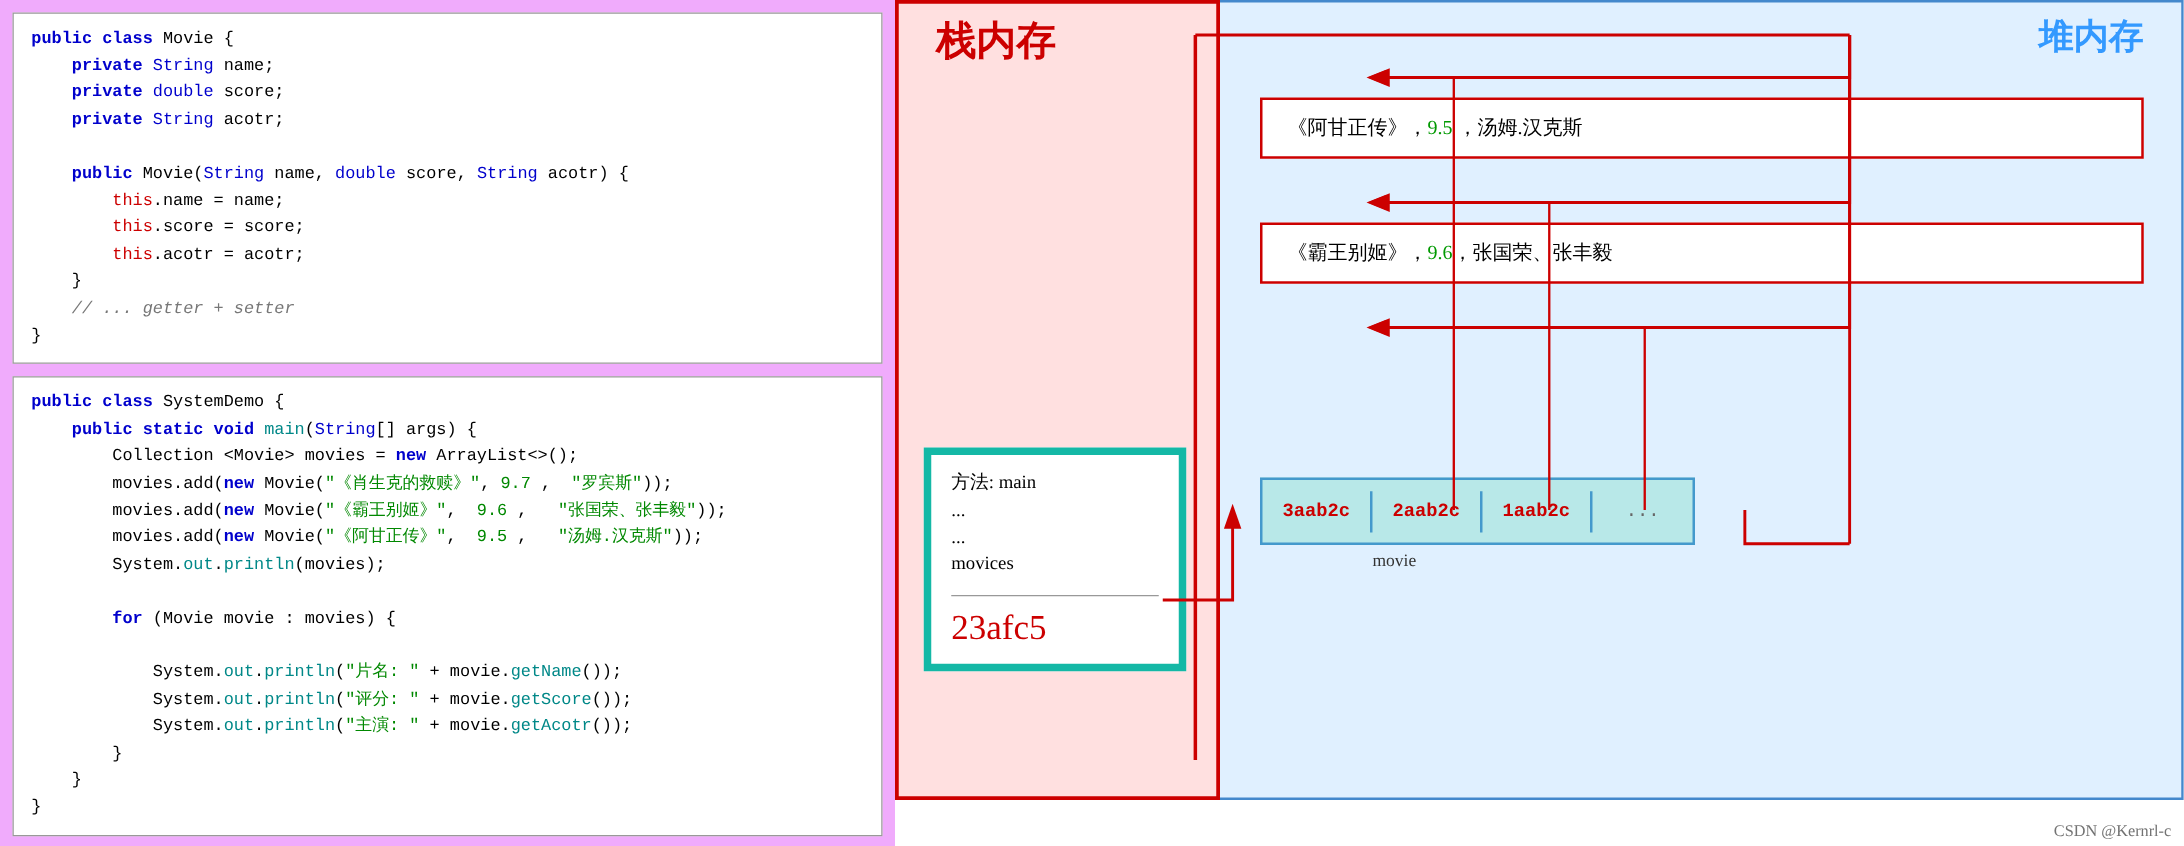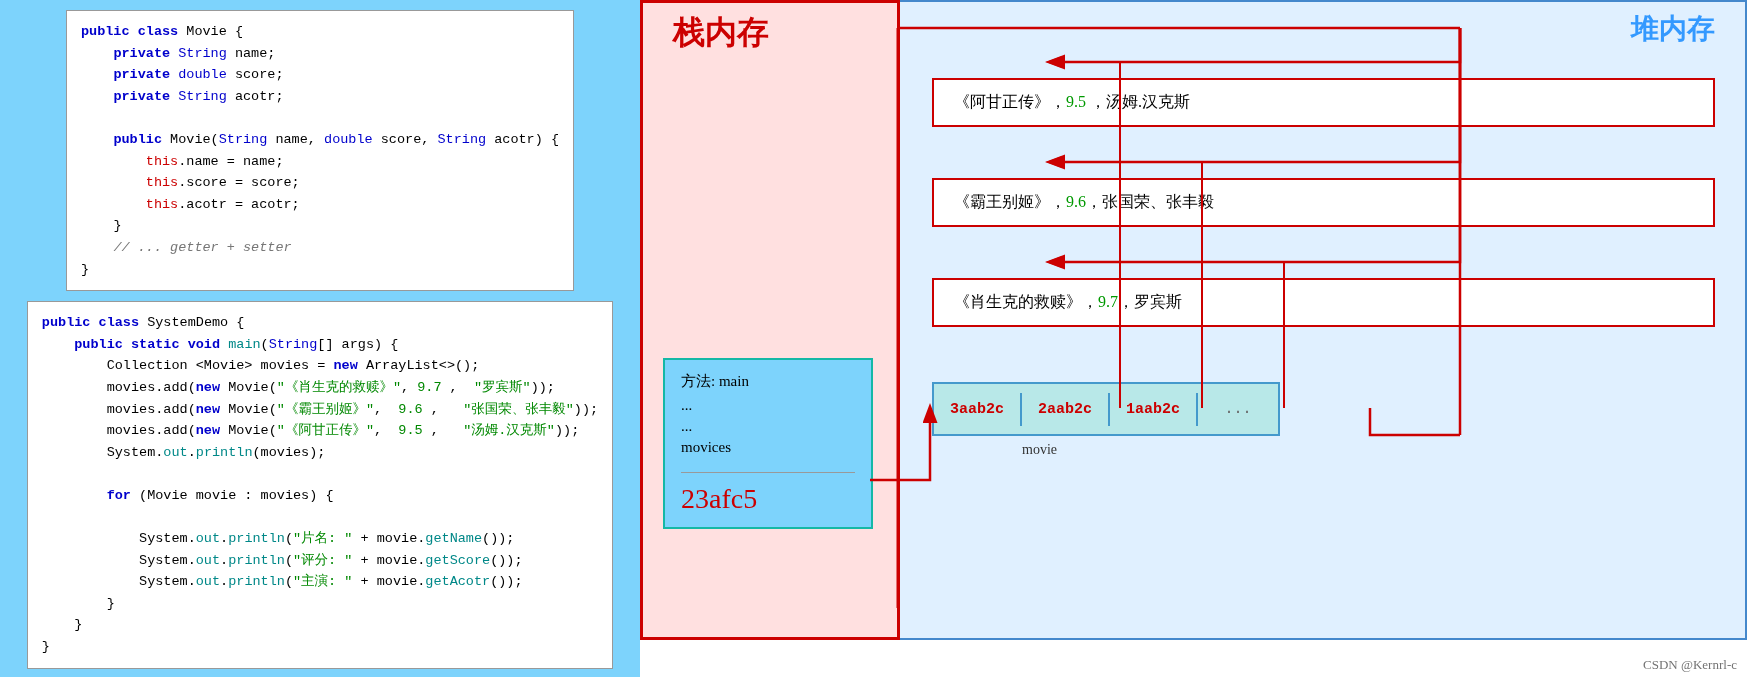--- a/index.html
+++ b/index.html
@@ -9,28 +9,27 @@
       width: 1747px;
       height: 677px;
       overflow: hidden;
       display: flex;
       flex-direction: row;
       position: relative;
     }
 
     
     .left-panel {
-      width: 640px;
+      width: 716px;
       height: 677px;
       padding: 10px;
       display: flex;
       flex-direction: column;
       gap: 10px;
-      background: #7dd3fc;
-      align-items: center;
+      background: #f0abfc;
     }
 
     .code-block {
       border: 1px solid #999;
       background: #fff;
       padding: 10px 14px;
       font-size: 13.5px;
       line-height: 1.6;
       white-space: pre;
     }
@@ -138,22 +137,22 @@
     .arraylist-label {
       position: absolute;
       font-size: 14px;
       color: #333;
       font-family: 'SimSun', 'STSong', serif;
     }
 
     
     .stack-frame {
       position: absolute;
-      border: 2px solid #14b8a6;
-      background: #7dd3fc;
+      border: 6px solid #14b8a6;
+      background: #ffffff;
       padding: 8px 12px;
       font-size: 14px;
       font-family: 'SimSun', 'STSong', serif;
     }
 
     .stack-address {
       color: #cc0000;
       font-size: 28px;
       font-weight: normal;
     }
@@ -219,23 +218,20 @@
     <div class="heap-label">堆内存</div>
 
     <div class="heap-object" style="top: 40px; left: 50px; right: 30px;">
       《阿甘正传》，<span class="green">9.5</span> ，汤姆.汉克斯
     </div>
 
     <div class="heap-object" style="top: 140px; left: 50px; right: 30px;">
       《霸王别姬》，<span class="green">9.6</span>，张国荣、张丰毅
     </div>
 
-    <div class="heap-object" style="top: 240px; left: 50px; right: 30px;">
-      《肖生克的救赎》，<span class="green">9.7</span>，罗宾斯
-    </div>
 
     <div class="arraylist-box" style="top: 380px; left: 50px; height: 54px;">
       <div class="arraylist-cell">3aab2c</div>
       <div class="arraylist-cell">2aab2c</div>
       <div class="arraylist-cell">1aab2c</div>
       <div class="arraylist-cell dots">...</div>
     </div>
     <div class="arraylist-label" style="top: 440px; left: 140px;">movie</div>
 
   </div>

